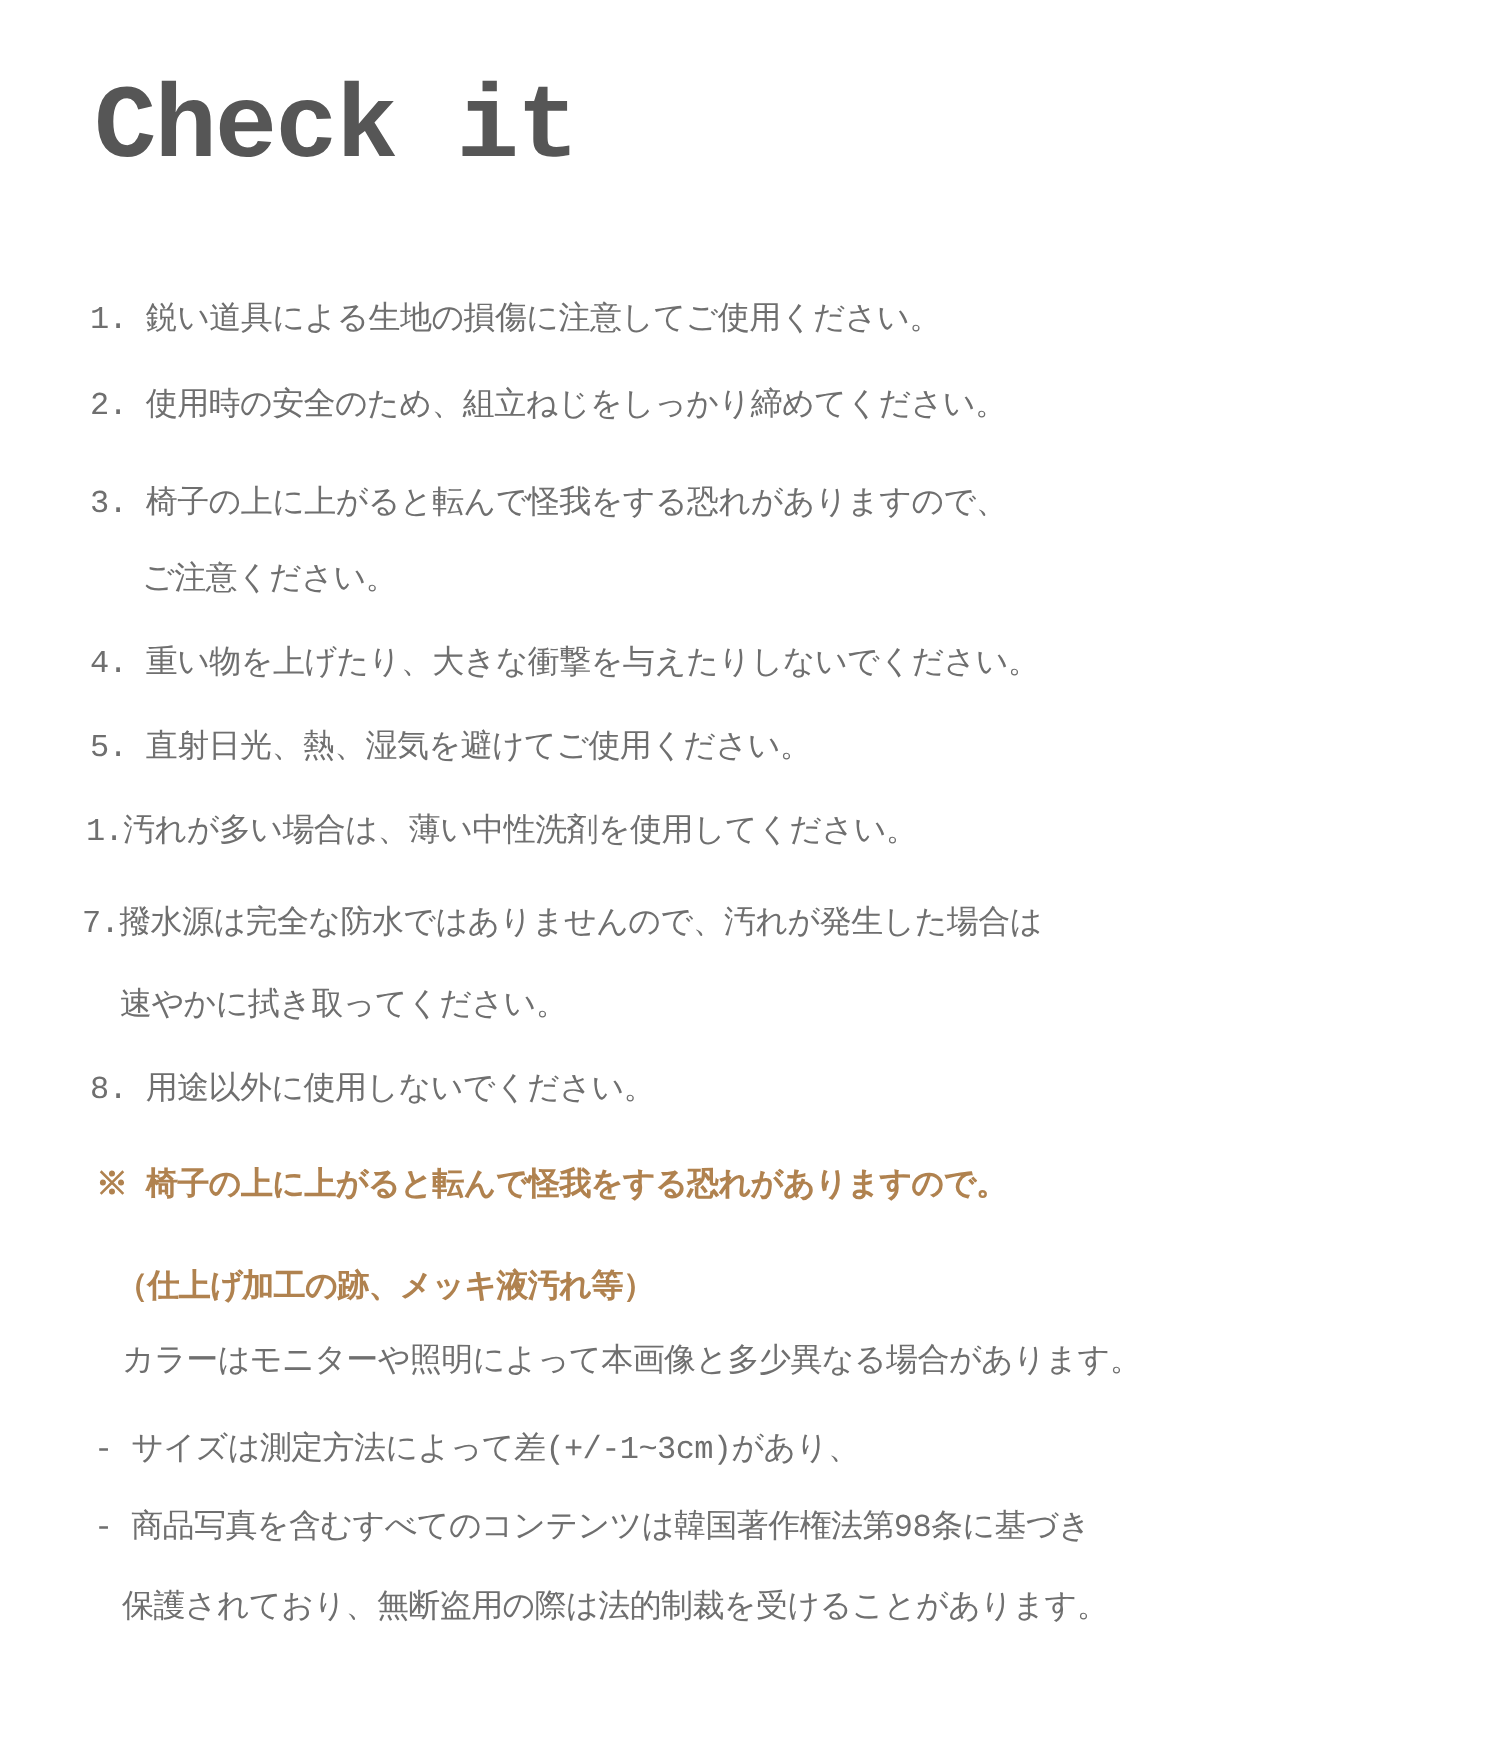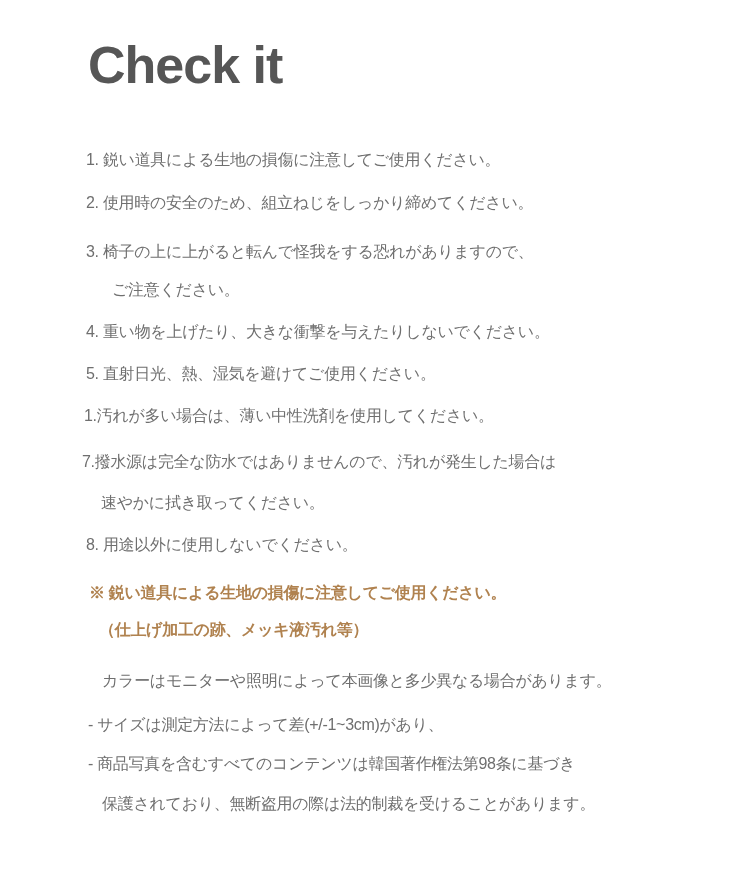--- a/index.html
+++ b/index.html
@@ -5,23 +5,22 @@
   html, body {
     margin: 0;
     padding: 0;
     background: #ffffff;
   }
   .page {
     position: relative;
     width: 682px;
     height: 881px;
     background: var(--background, #ffffff);
-    font-family: Liberation Sans, sans-serif;
+    font-family: Liberation Mono, monospace;
     overflow: hidden;
-    margin-left: 41px;
   }
   .title {
     position: absolute;
     left: 47px;
     top: 38px;
     margin: 0;
     font-size: 52px;
     line-height: 54px;
     font-weight: 700;
     letter-spacing: -1px;
@@ -56,22 +55,22 @@
     <p class="ln" style="left:71px; top:278px">ご注意ください。</p>
     <p class="ln" style="left:45px; top:320px">4. 重い物を上げたり、大きな衝撃を与えたりしないでください。</p>
     <p class="ln" style="left:45px; top:362px">5. 直射日光、熱、湿気を避けてご使用ください。</p>
     <p class="ln" style="left:43px; top:404px">1.汚れが多い場合は、薄い中性洗剤を使用してください。</p>
     <p class="ln" style="left:41px; top:450px">7.撥水源は完全な防水ではありませんので、汚れが発生した場合は</p>
     <p class="ln" style="left:60px; top:491px">速やかに拭き取ってください。</p>
     <p class="ln" style="left:45px; top:533px">8. 用途以外に使用しないでください。</p>
   </section>
 
   <section>
-    <p class="ln note-ln" style="left:48px; top:581px">※ 鋭い道具による生地の損傷に注意してご使用ください。</p>
-    <p class="ln note-ln" style="left:58px; top:618px">（仕上げ加工の跡、メッキ液汚れ等）</p>
+    <p class="ln note-ln" style="left:48px; top:581px">※ 椅子の上に上がると転んで怪我をする恐れがありますので。</p>
+    <p class="ln note-ln" style="left:58px; top:632px">（仕上げ加工の跡、メッキ液汚れ等）</p>
   </section>
 
   <section>
     <p class="ln" style="left:47px; top:713px">- サイズは測定方法によって差(+/-1~3cm)があり、</p>
     <p class="ln" style="left:61px; top:669px">カラーはモニターや照明によって本画像と多少異なる場合があります。</p>
     <p class="ln" style="left:47px; top:752px">- 商品写真を含むすべてのコンテンツは韓国著作権法第98条に基づき</p>
     <p class="ln" style="left:61px; top:792px">保護されており、無断盗用の際は法的制裁を受けることがあります。</p>
   </section>
 
 </div>

